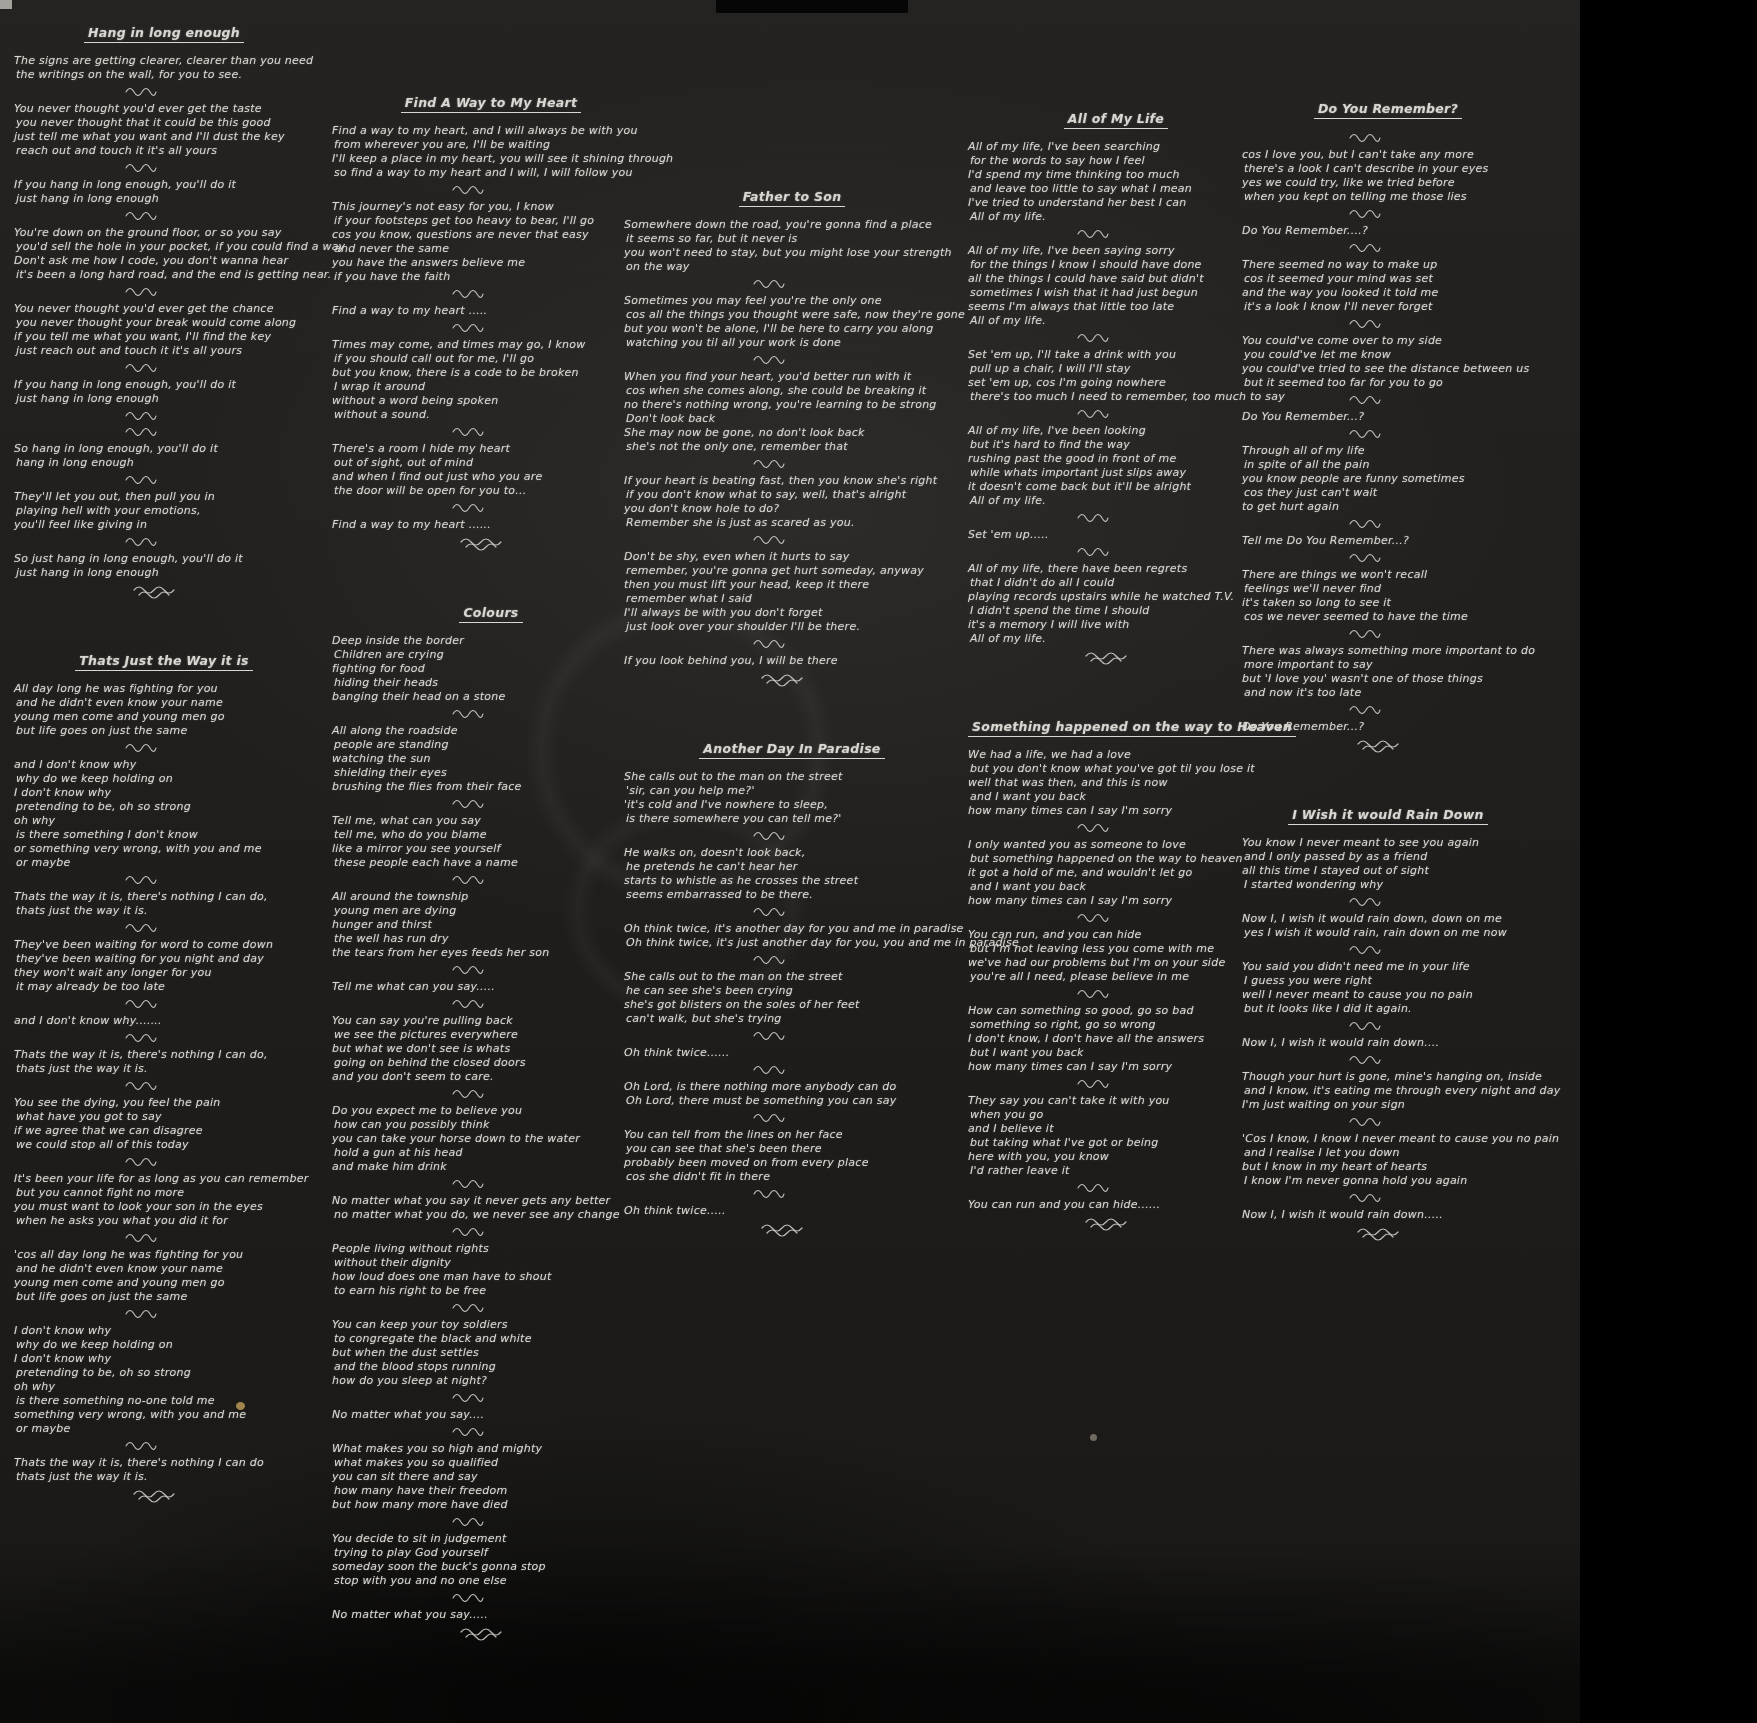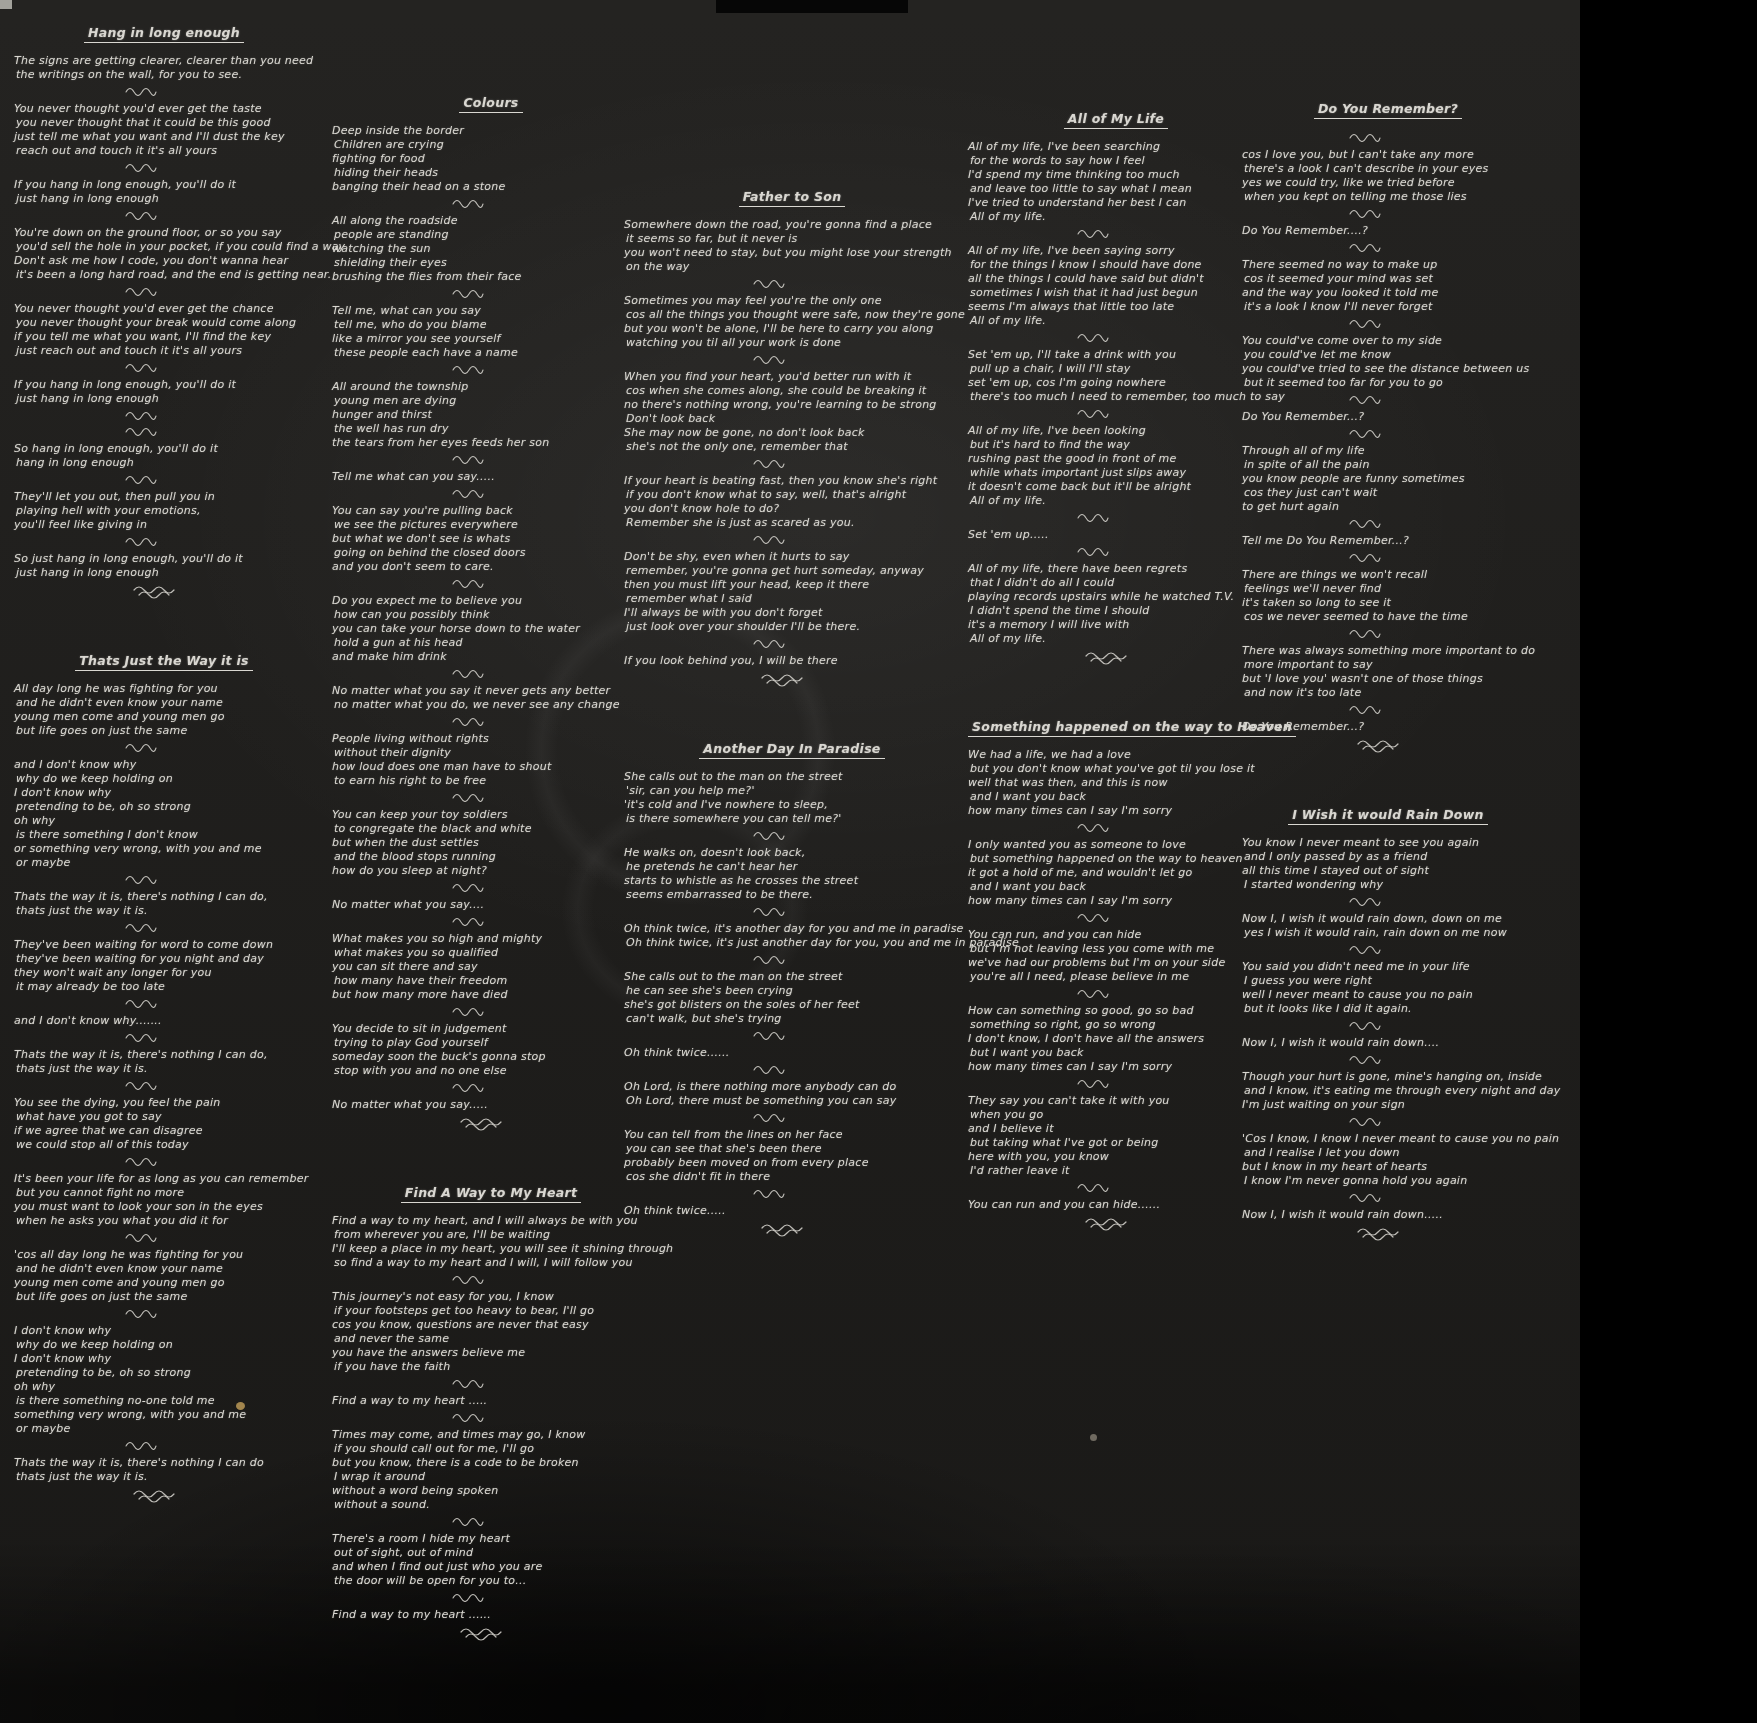--- a/index.html
+++ b/index.html
@@ -292,174 +292,20 @@
         <div class="end-flourish">
           <svg width="46" height="14" viewBox="0 0 46 14">
             <path d="M3 5 q5 -6 10 0 t10 0 t10 0 t10 0" fill="none" stroke="#d9d7d1" stroke-width="1.2" stroke-linecap="round"></path>
             <path d="M8 10 q5 -6 10 0 t10 0 t10 0" fill="none" stroke="#d9d7d1" stroke-width="1.2" stroke-linecap="round"></path>
           </svg>
         </div>
       </section>
     </div>
     <div class="column col2">
       <section class="song-section">
-        <div class="song-title"><span class="song-title-text">Colours</span></div>
-        <div class="stanza">
-          <div class="line">Deep inside the border</div>
-          <div class="line">Children are crying</div>
-          <div class="line">fighting for food</div>
-          <div class="line">hiding their heads</div>
-          <div class="line">banging their head on a stone</div>
-        </div>
-        <div class="sep">
-          <svg width="34" height="10" viewBox="0 0 34 10">
-            <path d="M2 6 q4 -7 8 0 t8 0 t8 0 t6 0" fill="none" stroke="#d9d7d1" stroke-width="1.1" stroke-linecap="round"></path>
-          </svg>
-        </div>
-        <div class="stanza">
-          <div class="line">All along the roadside</div>
-          <div class="line">people are standing</div>
-          <div class="line">watching the sun</div>
-          <div class="line">shielding their eyes</div>
-          <div class="line">brushing the flies from their face</div>
-        </div>
-        <div class="sep">
-          <svg width="34" height="10" viewBox="0 0 34 10">
-            <path d="M2 6 q4 -7 8 0 t8 0 t8 0 t6 0" fill="none" stroke="#d9d7d1" stroke-width="1.1" stroke-linecap="round"></path>
-          </svg>
-        </div>
-        <div class="stanza">
-          <div class="line">Tell me, what can you say</div>
-          <div class="line">tell me, who do you blame</div>
-          <div class="line">like a mirror you see yourself</div>
-          <div class="line">these people each have a name</div>
-        </div>
-        <div class="sep">
-          <svg width="34" height="10" viewBox="0 0 34 10">
-            <path d="M2 6 q4 -7 8 0 t8 0 t8 0 t6 0" fill="none" stroke="#d9d7d1" stroke-width="1.1" stroke-linecap="round"></path>
-          </svg>
-        </div>
-        <div class="stanza">
-          <div class="line">All around the township</div>
-          <div class="line">young men are dying</div>
-          <div class="line">hunger and thirst</div>
-          <div class="line">the well has run dry</div>
-          <div class="line">the tears from her eyes feeds her son</div>
-        </div>
-        <div class="sep">
-          <svg width="34" height="10" viewBox="0 0 34 10">
-            <path d="M2 6 q4 -7 8 0 t8 0 t8 0 t6 0" fill="none" stroke="#d9d7d1" stroke-width="1.1" stroke-linecap="round"></path>
-          </svg>
-        </div>
-        <div class="stanza">
-          <div class="line">Tell me what can you say.....</div>
-        </div>
-        <div class="sep">
-          <svg width="34" height="10" viewBox="0 0 34 10">
-            <path d="M2 6 q4 -7 8 0 t8 0 t8 0 t6 0" fill="none" stroke="#d9d7d1" stroke-width="1.1" stroke-linecap="round"></path>
-          </svg>
-        </div>
-        <div class="stanza">
-          <div class="line">You can say you're pulling back</div>
-          <div class="line">we see the pictures everywhere</div>
-          <div class="line">but what we don't see is whats</div>
-          <div class="line">going on behind the closed doors</div>
-          <div class="line">and you don't seem to care.</div>
-        </div>
-        <div class="sep">
-          <svg width="34" height="10" viewBox="0 0 34 10">
-            <path d="M2 6 q4 -7 8 0 t8 0 t8 0 t6 0" fill="none" stroke="#d9d7d1" stroke-width="1.1" stroke-linecap="round"></path>
-          </svg>
-        </div>
-        <div class="stanza">
-          <div class="line">Do you expect me to believe you</div>
-          <div class="line">how can you possibly think</div>
-          <div class="line">you can take your horse down to the water</div>
-          <div class="line">hold a gun at his head</div>
-          <div class="line">and make him drink</div>
-        </div>
-        <div class="sep">
-          <svg width="34" height="10" viewBox="0 0 34 10">
-            <path d="M2 6 q4 -7 8 0 t8 0 t8 0 t6 0" fill="none" stroke="#d9d7d1" stroke-width="1.1" stroke-linecap="round"></path>
-          </svg>
-        </div>
-        <div class="stanza">
-          <div class="line">No matter what you say it never gets any better</div>
-          <div class="line">no matter what you do, we never see any change</div>
-        </div>
-        <div class="sep">
-          <svg width="34" height="10" viewBox="0 0 34 10">
-            <path d="M2 6 q4 -7 8 0 t8 0 t8 0 t6 0" fill="none" stroke="#d9d7d1" stroke-width="1.1" stroke-linecap="round"></path>
-          </svg>
-        </div>
-        <div class="stanza">
-          <div class="line">People living without rights</div>
-          <div class="line">without their dignity</div>
-          <div class="line">how loud does one man have to shout</div>
-          <div class="line">to earn his right to be free</div>
-        </div>
-        <div class="sep">
-          <svg width="34" height="10" viewBox="0 0 34 10">
-            <path d="M2 6 q4 -7 8 0 t8 0 t8 0 t6 0" fill="none" stroke="#d9d7d1" stroke-width="1.1" stroke-linecap="round"></path>
-          </svg>
-        </div>
-        <div class="stanza">
-          <div class="line">You can keep your toy soldiers</div>
-          <div class="line">to congregate the black and white</div>
-          <div class="line">but when the dust settles</div>
-          <div class="line">and the blood stops running</div>
-          <div class="line">how do you sleep at night?</div>
-        </div>
-        <div class="sep">
-          <svg width="34" height="10" viewBox="0 0 34 10">
-            <path d="M2 6 q4 -7 8 0 t8 0 t8 0 t6 0" fill="none" stroke="#d9d7d1" stroke-width="1.1" stroke-linecap="round"></path>
-          </svg>
-        </div>
-        <div class="stanza">
-          <div class="line">No matter what you say....</div>
-        </div>
-        <div class="sep">
-          <svg width="34" height="10" viewBox="0 0 34 10">
-            <path d="M2 6 q4 -7 8 0 t8 0 t8 0 t6 0" fill="none" stroke="#d9d7d1" stroke-width="1.1" stroke-linecap="round"></path>
-          </svg>
-        </div>
-        <div class="stanza">
-          <div class="line">What makes you so high and mighty</div>
-          <div class="line">what makes you so qualified</div>
-          <div class="line">you can sit there and say</div>
-          <div class="line">how many have their freedom</div>
-          <div class="line">but how many more have died</div>
-        </div>
-        <div class="sep">
-          <svg width="34" height="10" viewBox="0 0 34 10">
-            <path d="M2 6 q4 -7 8 0 t8 0 t8 0 t6 0" fill="none" stroke="#d9d7d1" stroke-width="1.1" stroke-linecap="round"></path>
-          </svg>
-        </div>
-        <div class="stanza">
-          <div class="line">You decide to sit in judgement</div>
-          <div class="line">trying to play God yourself</div>
-          <div class="line">someday soon the buck's gonna stop</div>
-          <div class="line">stop with you and no one else</div>
-        </div>
-        <div class="sep">
-          <svg width="34" height="10" viewBox="0 0 34 10">
-            <path d="M2 6 q4 -7 8 0 t8 0 t8 0 t6 0" fill="none" stroke="#d9d7d1" stroke-width="1.1" stroke-linecap="round"></path>
-          </svg>
-        </div>
-        <div class="stanza">
-          <div class="line">No matter what you say.....</div>
-        </div>
-        <div class="end-flourish">
-          <svg width="46" height="14" viewBox="0 0 46 14">
-            <path d="M3 5 q5 -6 10 0 t10 0 t10 0 t10 0" fill="none" stroke="#d9d7d1" stroke-width="1.2" stroke-linecap="round"></path>
-            <path d="M8 10 q5 -6 10 0 t10 0 t10 0" fill="none" stroke="#d9d7d1" stroke-width="1.2" stroke-linecap="round"></path>
-          </svg>
-        </div>
-      </section>
-      <section class="song-section">
         <div class="song-title"><span class="song-title-text">Find A Way to My Heart</span></div>
         <div class="stanza">
           <div class="line">Find a way to my heart, and I will always be with you</div>
           <div class="line">from wherever you are, I'll be waiting</div>
           <div class="line">I'll keep a place in my heart, you will see it shining through</div>
           <div class="line">so find a way to my heart and I will, I will follow you</div>
         </div>
         <div class="sep">
           <svg width="34" height="10" viewBox="0 0 34 10">
             <path d="M2 6 q4 -7 8 0 t8 0 t8 0 t6 0" fill="none" stroke="#d9d7d1" stroke-width="1.1" stroke-linecap="round"></path>
@@ -513,20 +359,174 @@
         <div class="stanza">
           <div class="line">Find a way to my heart ......</div>
         </div>
         <div class="end-flourish">
           <svg width="46" height="14" viewBox="0 0 46 14">
             <path d="M3 5 q5 -6 10 0 t10 0 t10 0 t10 0" fill="none" stroke="#d9d7d1" stroke-width="1.2" stroke-linecap="round"></path>
             <path d="M8 10 q5 -6 10 0 t10 0 t10 0" fill="none" stroke="#d9d7d1" stroke-width="1.2" stroke-linecap="round"></path>
           </svg>
         </div>
       </section>
+      <section class="song-section">
+        <div class="song-title"><span class="song-title-text">Colours</span></div>
+        <div class="stanza">
+          <div class="line">Deep inside the border</div>
+          <div class="line">Children are crying</div>
+          <div class="line">fighting for food</div>
+          <div class="line">hiding their heads</div>
+          <div class="line">banging their head on a stone</div>
+        </div>
+        <div class="sep">
+          <svg width="34" height="10" viewBox="0 0 34 10">
+            <path d="M2 6 q4 -7 8 0 t8 0 t8 0 t6 0" fill="none" stroke="#d9d7d1" stroke-width="1.1" stroke-linecap="round"></path>
+          </svg>
+        </div>
+        <div class="stanza">
+          <div class="line">All along the roadside</div>
+          <div class="line">people are standing</div>
+          <div class="line">watching the sun</div>
+          <div class="line">shielding their eyes</div>
+          <div class="line">brushing the flies from their face</div>
+        </div>
+        <div class="sep">
+          <svg width="34" height="10" viewBox="0 0 34 10">
+            <path d="M2 6 q4 -7 8 0 t8 0 t8 0 t6 0" fill="none" stroke="#d9d7d1" stroke-width="1.1" stroke-linecap="round"></path>
+          </svg>
+        </div>
+        <div class="stanza">
+          <div class="line">Tell me, what can you say</div>
+          <div class="line">tell me, who do you blame</div>
+          <div class="line">like a mirror you see yourself</div>
+          <div class="line">these people each have a name</div>
+        </div>
+        <div class="sep">
+          <svg width="34" height="10" viewBox="0 0 34 10">
+            <path d="M2 6 q4 -7 8 0 t8 0 t8 0 t6 0" fill="none" stroke="#d9d7d1" stroke-width="1.1" stroke-linecap="round"></path>
+          </svg>
+        </div>
+        <div class="stanza">
+          <div class="line">All around the township</div>
+          <div class="line">young men are dying</div>
+          <div class="line">hunger and thirst</div>
+          <div class="line">the well has run dry</div>
+          <div class="line">the tears from her eyes feeds her son</div>
+        </div>
+        <div class="sep">
+          <svg width="34" height="10" viewBox="0 0 34 10">
+            <path d="M2 6 q4 -7 8 0 t8 0 t8 0 t6 0" fill="none" stroke="#d9d7d1" stroke-width="1.1" stroke-linecap="round"></path>
+          </svg>
+        </div>
+        <div class="stanza">
+          <div class="line">Tell me what can you say.....</div>
+        </div>
+        <div class="sep">
+          <svg width="34" height="10" viewBox="0 0 34 10">
+            <path d="M2 6 q4 -7 8 0 t8 0 t8 0 t6 0" fill="none" stroke="#d9d7d1" stroke-width="1.1" stroke-linecap="round"></path>
+          </svg>
+        </div>
+        <div class="stanza">
+          <div class="line">You can say you're pulling back</div>
+          <div class="line">we see the pictures everywhere</div>
+          <div class="line">but what we don't see is whats</div>
+          <div class="line">going on behind the closed doors</div>
+          <div class="line">and you don't seem to care.</div>
+        </div>
+        <div class="sep">
+          <svg width="34" height="10" viewBox="0 0 34 10">
+            <path d="M2 6 q4 -7 8 0 t8 0 t8 0 t6 0" fill="none" stroke="#d9d7d1" stroke-width="1.1" stroke-linecap="round"></path>
+          </svg>
+        </div>
+        <div class="stanza">
+          <div class="line">Do you expect me to believe you</div>
+          <div class="line">how can you possibly think</div>
+          <div class="line">you can take your horse down to the water</div>
+          <div class="line">hold a gun at his head</div>
+          <div class="line">and make him drink</div>
+        </div>
+        <div class="sep">
+          <svg width="34" height="10" viewBox="0 0 34 10">
+            <path d="M2 6 q4 -7 8 0 t8 0 t8 0 t6 0" fill="none" stroke="#d9d7d1" stroke-width="1.1" stroke-linecap="round"></path>
+          </svg>
+        </div>
+        <div class="stanza">
+          <div class="line">No matter what you say it never gets any better</div>
+          <div class="line">no matter what you do, we never see any change</div>
+        </div>
+        <div class="sep">
+          <svg width="34" height="10" viewBox="0 0 34 10">
+            <path d="M2 6 q4 -7 8 0 t8 0 t8 0 t6 0" fill="none" stroke="#d9d7d1" stroke-width="1.1" stroke-linecap="round"></path>
+          </svg>
+        </div>
+        <div class="stanza">
+          <div class="line">People living without rights</div>
+          <div class="line">without their dignity</div>
+          <div class="line">how loud does one man have to shout</div>
+          <div class="line">to earn his right to be free</div>
+        </div>
+        <div class="sep">
+          <svg width="34" height="10" viewBox="0 0 34 10">
+            <path d="M2 6 q4 -7 8 0 t8 0 t8 0 t6 0" fill="none" stroke="#d9d7d1" stroke-width="1.1" stroke-linecap="round"></path>
+          </svg>
+        </div>
+        <div class="stanza">
+          <div class="line">You can keep your toy soldiers</div>
+          <div class="line">to congregate the black and white</div>
+          <div class="line">but when the dust settles</div>
+          <div class="line">and the blood stops running</div>
+          <div class="line">how do you sleep at night?</div>
+        </div>
+        <div class="sep">
+          <svg width="34" height="10" viewBox="0 0 34 10">
+            <path d="M2 6 q4 -7 8 0 t8 0 t8 0 t6 0" fill="none" stroke="#d9d7d1" stroke-width="1.1" stroke-linecap="round"></path>
+          </svg>
+        </div>
+        <div class="stanza">
+          <div class="line">No matter what you say....</div>
+        </div>
+        <div class="sep">
+          <svg width="34" height="10" viewBox="0 0 34 10">
+            <path d="M2 6 q4 -7 8 0 t8 0 t8 0 t6 0" fill="none" stroke="#d9d7d1" stroke-width="1.1" stroke-linecap="round"></path>
+          </svg>
+        </div>
+        <div class="stanza">
+          <div class="line">What makes you so high and mighty</div>
+          <div class="line">what makes you so qualified</div>
+          <div class="line">you can sit there and say</div>
+          <div class="line">how many have their freedom</div>
+          <div class="line">but how many more have died</div>
+        </div>
+        <div class="sep">
+          <svg width="34" height="10" viewBox="0 0 34 10">
+            <path d="M2 6 q4 -7 8 0 t8 0 t8 0 t6 0" fill="none" stroke="#d9d7d1" stroke-width="1.1" stroke-linecap="round"></path>
+          </svg>
+        </div>
+        <div class="stanza">
+          <div class="line">You decide to sit in judgement</div>
+          <div class="line">trying to play God yourself</div>
+          <div class="line">someday soon the buck's gonna stop</div>
+          <div class="line">stop with you and no one else</div>
+        </div>
+        <div class="sep">
+          <svg width="34" height="10" viewBox="0 0 34 10">
+            <path d="M2 6 q4 -7 8 0 t8 0 t8 0 t6 0" fill="none" stroke="#d9d7d1" stroke-width="1.1" stroke-linecap="round"></path>
+          </svg>
+        </div>
+        <div class="stanza">
+          <div class="line">No matter what you say.....</div>
+        </div>
+        <div class="end-flourish">
+          <svg width="46" height="14" viewBox="0 0 46 14">
+            <path d="M3 5 q5 -6 10 0 t10 0 t10 0 t10 0" fill="none" stroke="#d9d7d1" stroke-width="1.2" stroke-linecap="round"></path>
+            <path d="M8 10 q5 -6 10 0 t10 0 t10 0" fill="none" stroke="#d9d7d1" stroke-width="1.2" stroke-linecap="round"></path>
+          </svg>
+        </div>
+      </section>
     </div>
     <div class="column col3">
       <section class="song-section">
         <div class="song-title"><span class="song-title-text">Father to Son</span></div>
         <div class="stanza">
           <div class="line">Somewhere down the road, you're gonna find a place</div>
           <div class="line">it seems so far, but it never is</div>
           <div class="line">you won't need to stay, but you might lose your strength</div>
           <div class="line">on the way</div>
         </div>

